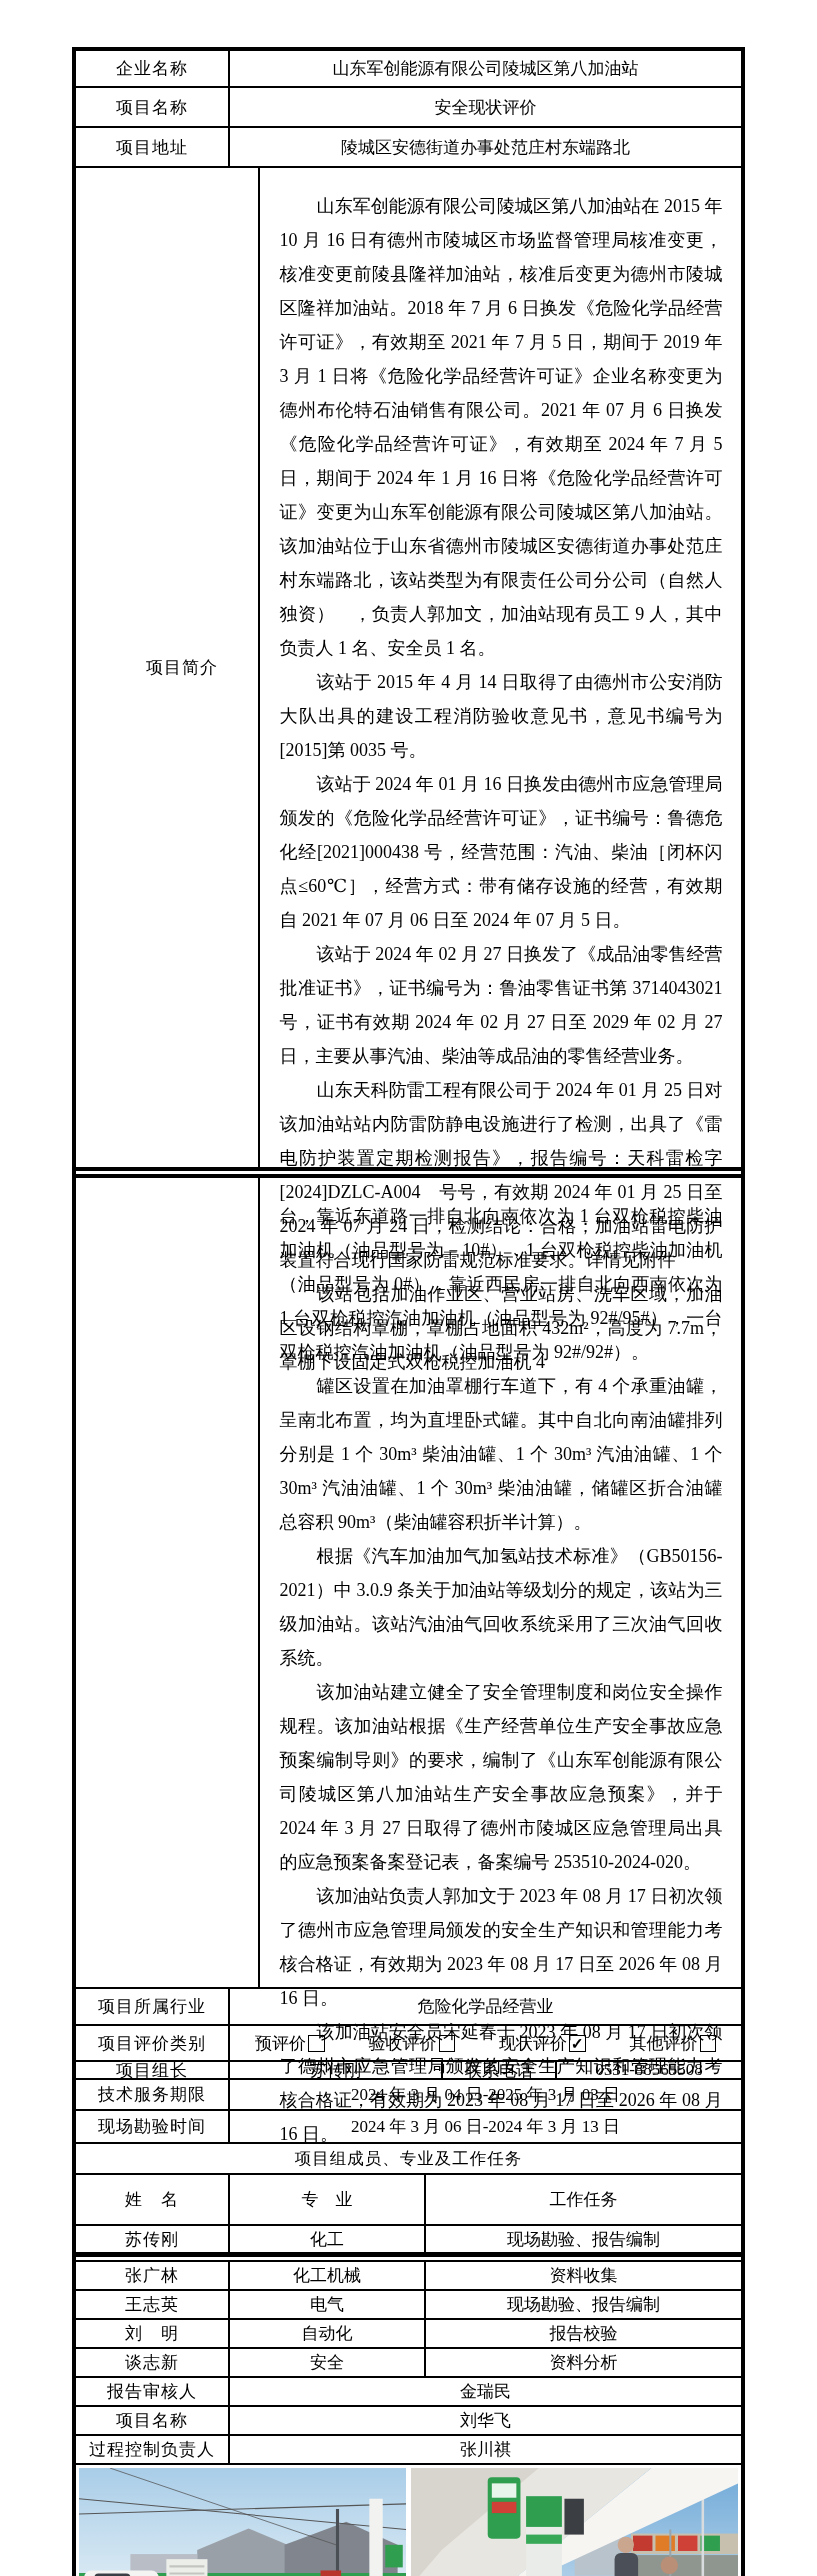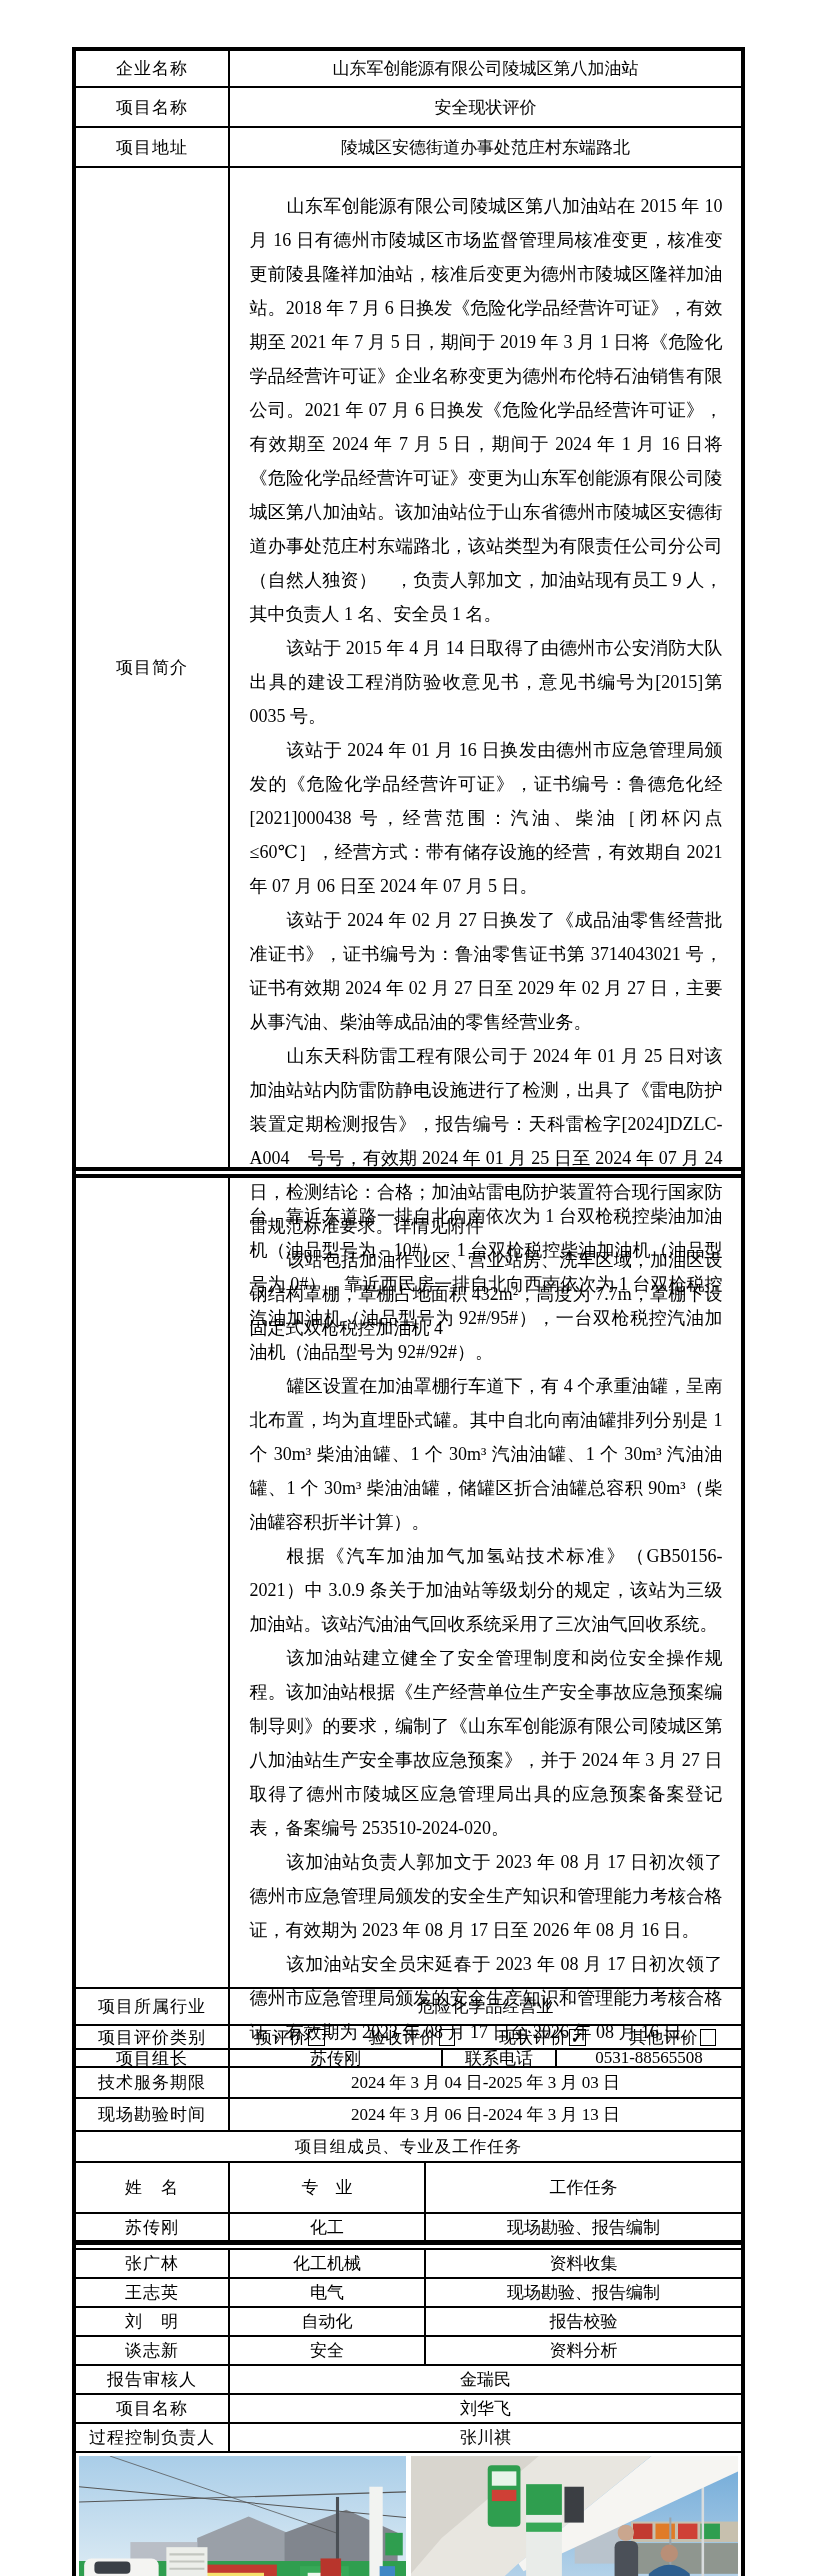--- a/index.html
+++ b/index.html
@@ -32,33 +32,33 @@
     text-align:center;
     overflow:hidden;
   }
   .label-cell{
     flex:0 0 154px;width:154px;
     border-right:2.1px solid #000;
     letter-spacing:1px;
   }
   .value-cell{flex:1 1 auto;}
   .h72{height:37px;} .h78{height:40px;}
-  .h63{height:24px;} .h62{height:18px;} .h61{height:31px;}
+  .h63{height:36px;} .h62{height:18px;} .h61{height:31px;}
   .h64{height:33px;} .h87{height:51px;} .h55{height:28px;}
   .h57{height:29px;}
   .intro-section{
     display:flex;flex-direction:row;box-sizing:border-box;flex:0 0 auto;
   }
   .intro1{height:999px;}
   .intro2{height:811px;border-bottom:2.1px solid #000;}
   .intro-label{
     flex:0 0 154px;width:154px;border-right:2.1px solid #000;
     box-sizing:border-box;
     display:flex;align-items:center;justify-content:center;
-    font-size:17px;letter-spacing:1px;
+    font-size:17px;letter-spacing:1px;margin-left:30px;
   }
   .intro-body{
     flex:1 1 auto;box-sizing:border-box;
     padding:20.6px 18.5px 10.3px 19.6px;
     font-size:18px;line-height:34px;
   }
   .intro-body p{margin:0;text-indent:37px;text-align:justify;}
   .intro-body p.noindent{text-indent:0;}
   .pagebreak{
     flex:0 0 auto;height:11.3px;box-sizing:border-box;

